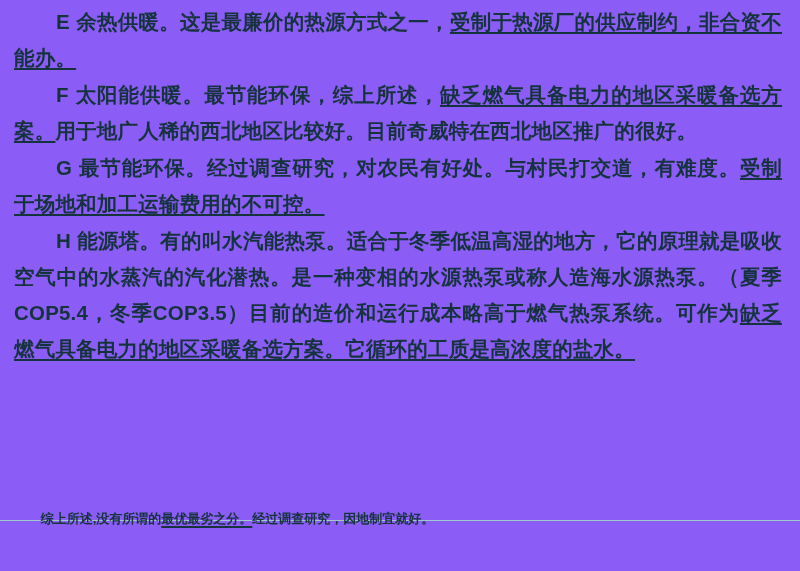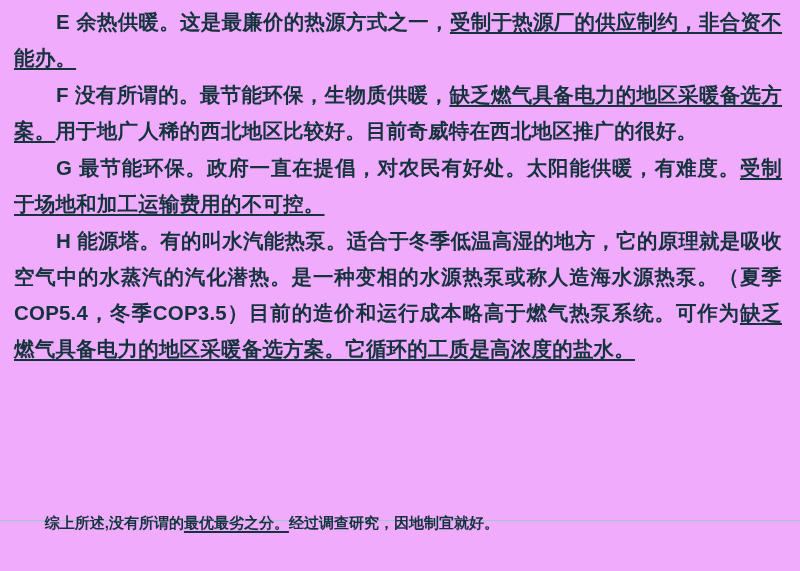--- a/index.html
+++ b/index.html
@@ -10,21 +10,21 @@
     width: 800px;
     height: 571px;
     background: #c7e8e8;
     font-family: "Liberation Sans", sans-serif;
     overflow: hidden;
   }
   .page {
     position: relative;
     width: 800px;
     height: 571px;
-    background: #f0abfc;
+    background: #8b5cf6;
     box-sizing: border-box;
     padding: 4px 18px 0 14px;
   }
   .para {
     font-size: 20.5px;
     line-height: 36px;
     color: #15333d;
     text-align: justify;
     text-justify: inter-ideograph;
     letter-spacing: 0.2px;
@@ -48,46 +48,46 @@
     left: 0;
     right: 0;
     bottom: 50px;
     height: 1px;
     background: #9fc8c8;
   }
   .summary {
     position: absolute;
     left: 14px;
     right: 18px;
-    bottom: 16px;
-    font-size: 15px;
+    bottom: 22px;
+    font-size: 13px;
     line-height: 34px;
     color: #15333d;
     font-weight: 600;
     text-indent: 2.05em;
   }
 </style>
 </head>
 <body>
 
 <div class="page">
 
   <p class="para indent">
     <span class="latin">E</span>
     <span>余热供暖。</span><span>这是最廉价的热源方式之一，</span><span class="u">受制于热源厂的供应制约，非合资不能办。</span>
   </p>
 
   <p class="para indent">
     <span class="latin">F</span>
-    <span>没有所谓的。</span><span>最节能环保，生物质供暖，</span><span class="u">缺乏燃气具备电力的地区采暖备选方案。</span><span>用于地广人稀的西北地区比较好。目前奇威特在西北地区推广的很好。</span>
+    <span>太阳能供暖。</span><span>最节能环保，综上所述，</span><span class="u">缺乏燃气具备电力的地区采暖备选方案。</span><span>用于地广人稀的西北地区比较好。目前奇威特在西北地区推广的很好。</span>
   </p>
 
   <p class="para indent">
     <span class="latin">G</span>
-    <span>最节能环保。</span><span>政府一直在提倡，对农民有好处。太阳能供暖，有难度。</span><span class="u">受制于场地和加工运输费用的不可控。</span>
+    <span>最节能环保。</span><span>经过调查研究，对农民有好处。与村民打交道，有难度。</span><span class="u">受制于场地和加工运输费用的不可控。</span>
   </p>
 
   <p class="para indent">
     <span class="latin">H</span>
     <span>能源塔。</span><span>有的叫水汽能热泵。适合于冬季低温高湿的地方，它的原理就是吸收空气中的水蒸汽的汽化潜热。是一种变相的水源热泵或称人造海水源热泵。（夏季COP5.4，冬季COP3.5）目前的造价和运行成本略高于燃气热泵系统。可作为</span><span class="u">缺乏燃气具备电力的地区采暖备选方案。它循环的工质是高浓度的盐水。</span>
   </p>
 
   <div class="divider"></div>
 
   <p class="summary">

